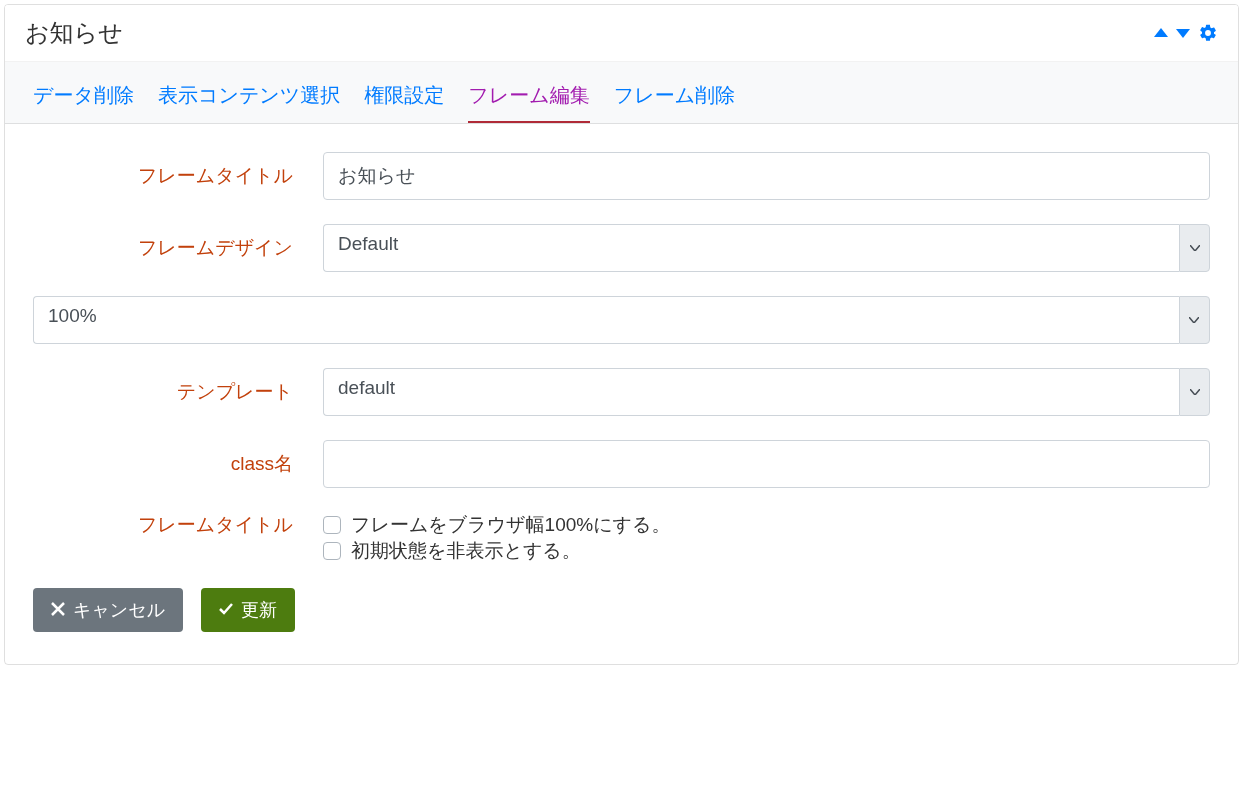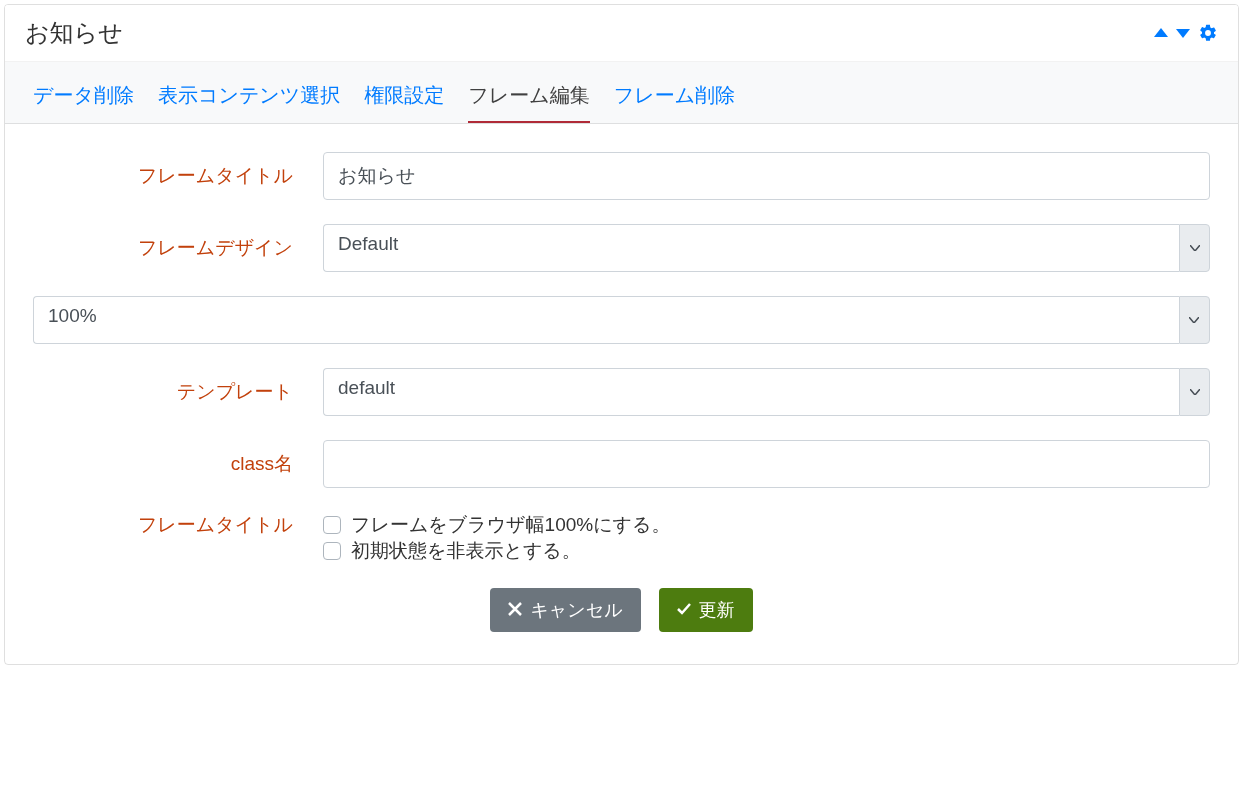--- a/index.html
+++ b/index.html
@@ -50,21 +50,21 @@
       gap: 24px;
     }
     .nav-tab {
       color: #007bff;
       font-size: 20px;
       padding-bottom: 12px;
       cursor: pointer;
       border-bottom: 2px solid transparent;
     }
     .nav-tab.active {
-      color: #404040;
+      color: #a21caf;
       border-bottom: 2px solid #b02a37;
     }
     .card-body {
       padding: 28px 28px 32px 28px;
     }
     .form-row {
       display: flex;
       margin-bottom: 24px;
       align-items: center;
     }
@@ -120,21 +120,20 @@
     .checkbox-row:last-child { margin-bottom: 0; }
     .checkbox-box {
       width: 18px;
       height: 18px;
       border: 1px solid #adb5bd;
       border-radius: 4px;
       background: #fff;
     }
     .button-row {
       display: flex;
-      justify-content: center;
       gap: 18px;
       margin-top: 10px;
     }
     .btn {
       display: inline-flex;
       align-items: center;
       gap: 8px;
       padding: 10px 18px;
       font-size: 18px;
       border: none;

